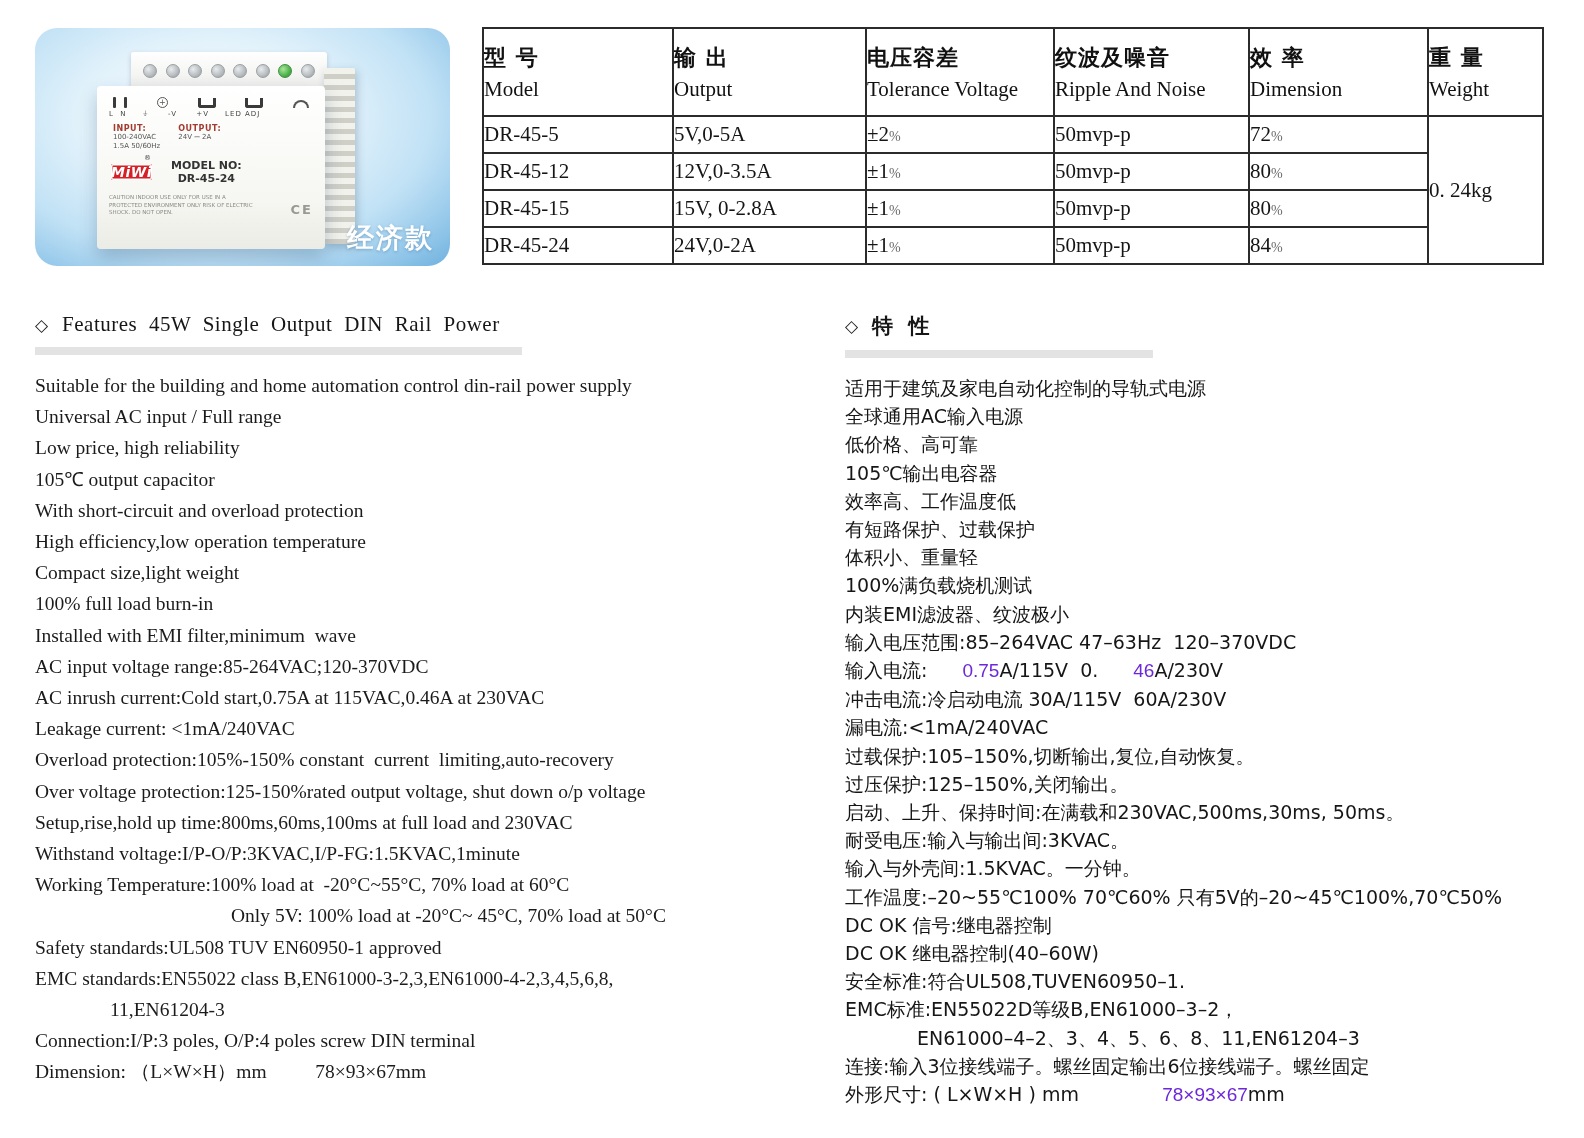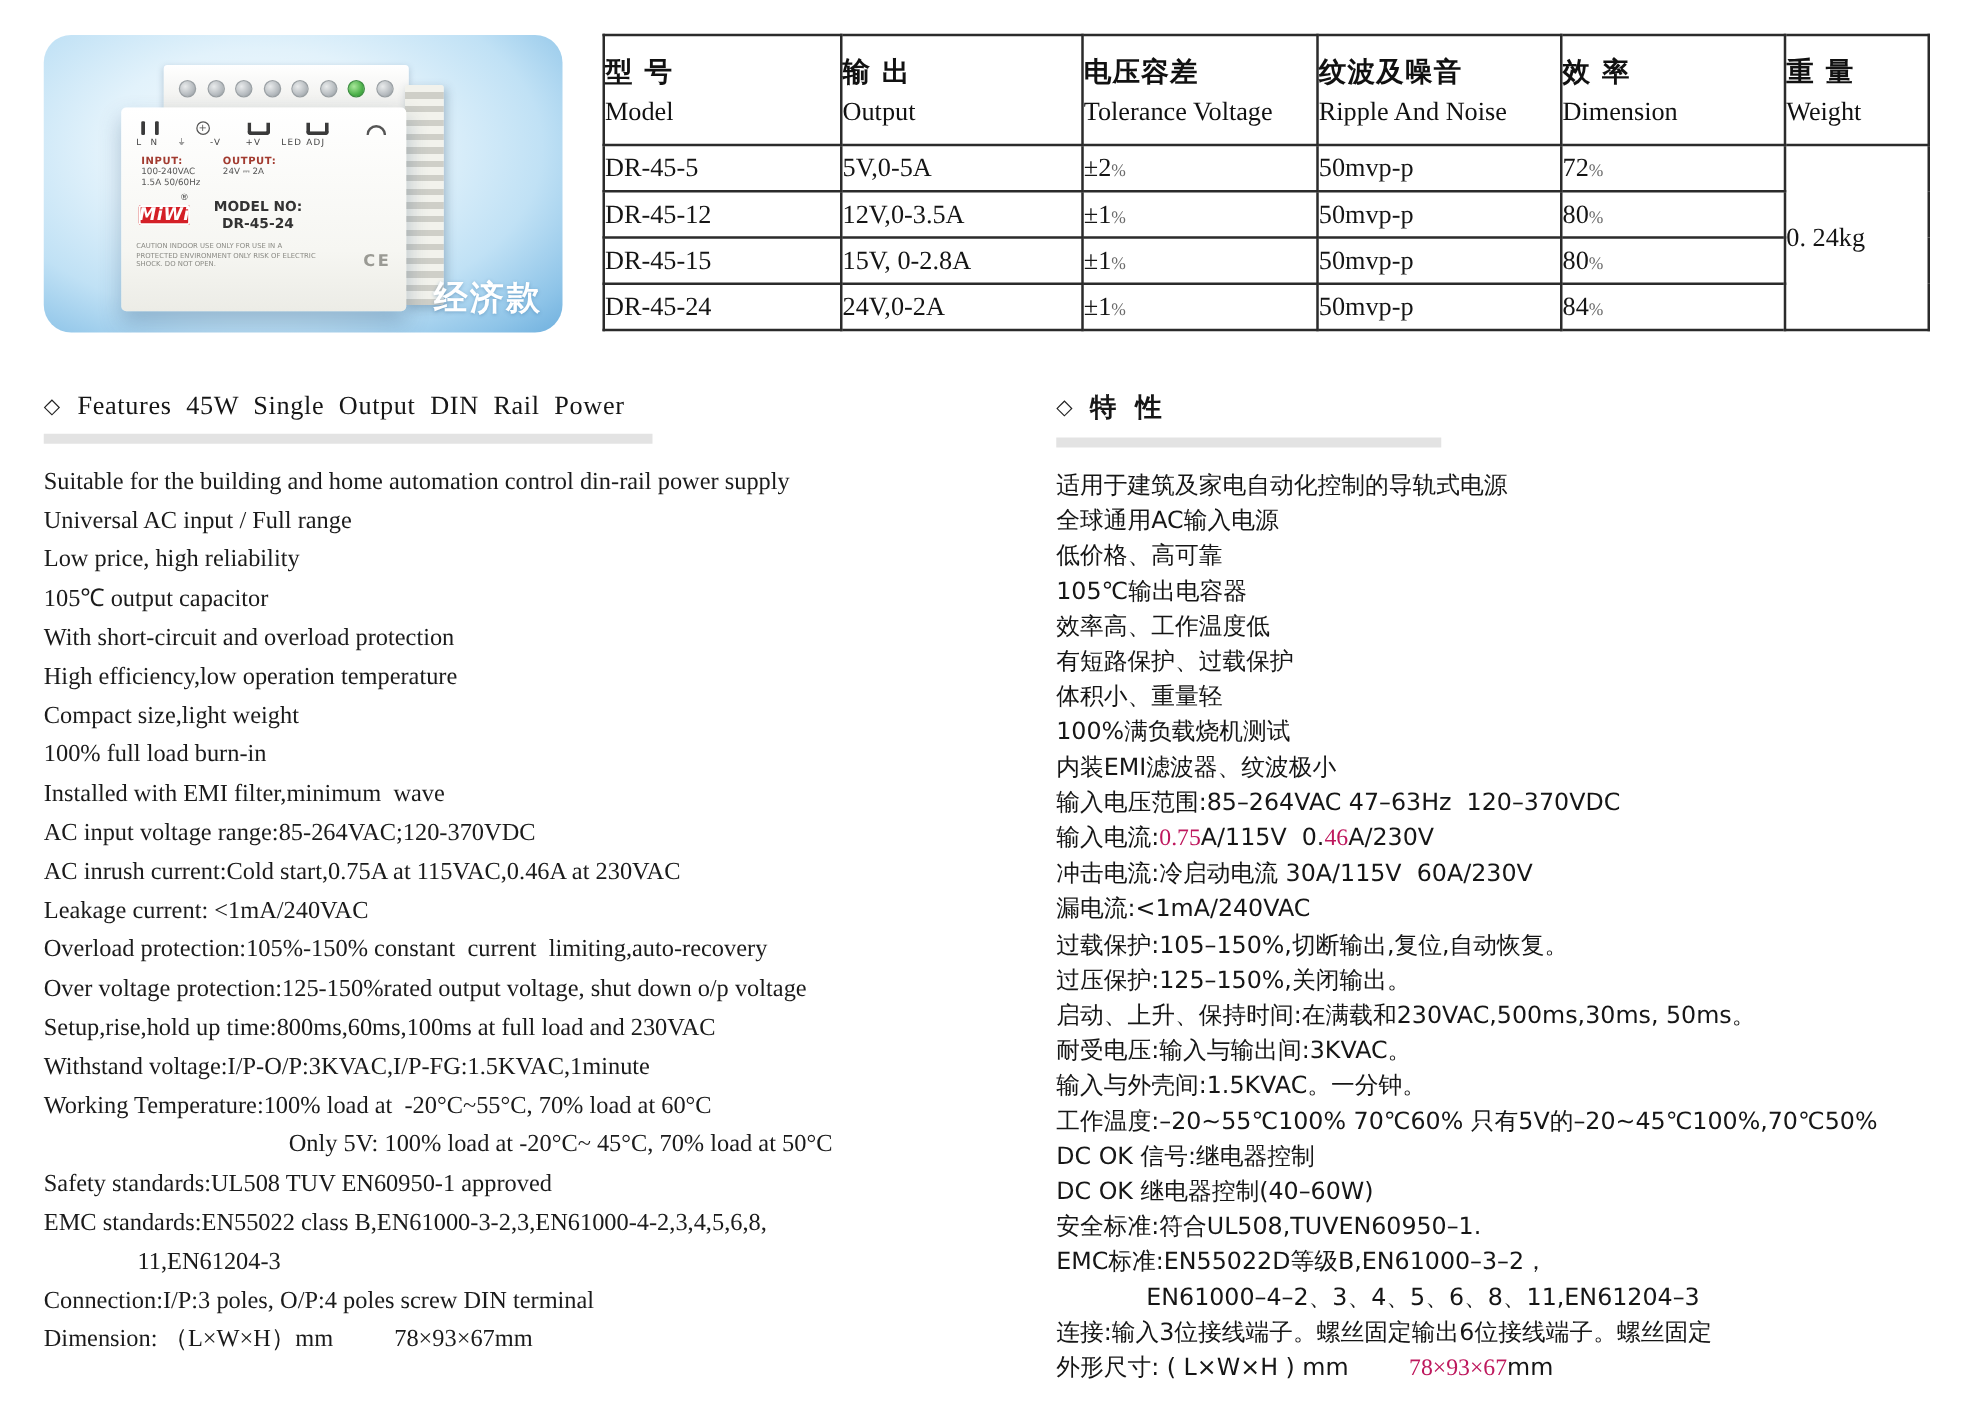--- a/index.html
+++ b/index.html
@@ -94,21 +94,21 @@
   .rule-zh { width:308px; }
 
   .lines-en { margin-top:15px; font-size:19.5px; color:#1b1b1b; }
   .lines-en .ln { line-height:31.2px; white-space:pre-wrap; }
   .ind-lg { padding-left:196px; }
   .ind-sm { padding-left:75px; }
 
   .lines-zh { margin-top:16px; font-family:"DejaVu Sans",sans-serif; font-size:19px; color:#161616; }
   .lines-zh .ln { line-height:28.2px; white-space:pre-wrap; }
   .ind-zh { padding-left:72px; }
-  .seg-gray { color:#be185d; font-family:Liberation Serif, serif; }
+  .seg-gray { color:#6d28d9; font-family:Liberation Sans, sans-serif;margin-left:35px; }
 </style>
 </head>
 <body>
 
 <div class="photo">
   <div class="dev-top">
     <span class="screw"></span>
     <span class="screw"></span>
     <span class="screw"></span>
     <span class="screw"></span>

